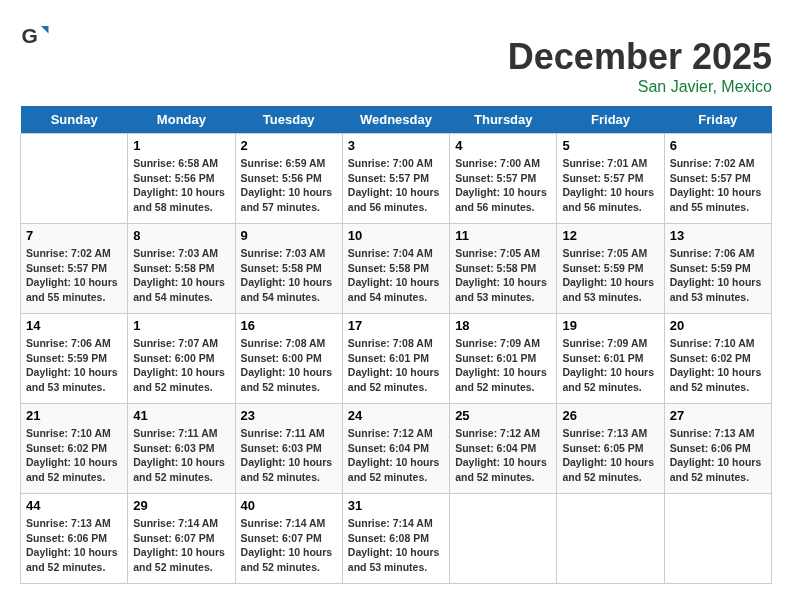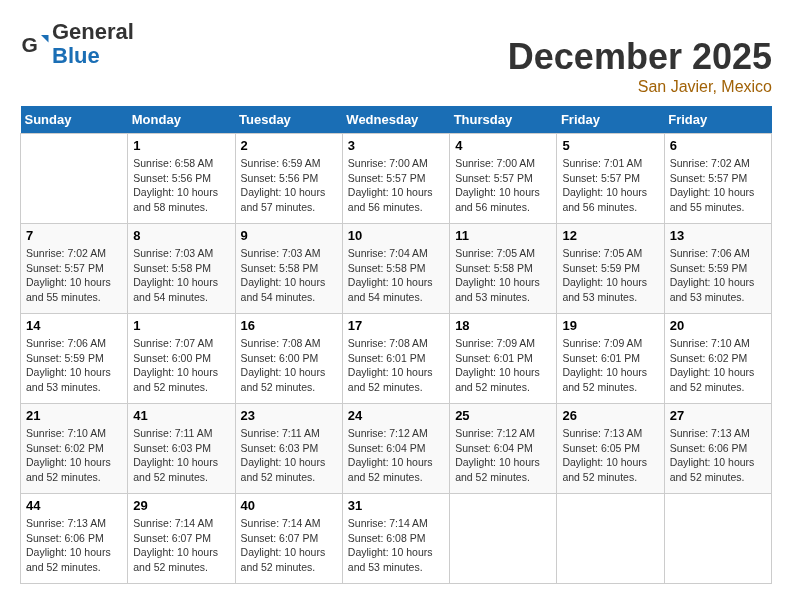--- a/index.html
+++ b/index.html
@@ -38,73 +38,70 @@
       text-align: right;
       margin-top: 16px;
     }
     .month-title {
       font-size: 36px;
       font-weight: bold;
       color: #333;
     }
     .location {
       font-size: 16px;
-      color: #a16207;
+      color: #15803d;
     }
     table {
       width: 100%;
       border-collapse: collapse;
       font-size: 11px;
     }
     thead tr th {
       background-color: #1a6eb5;
       color: white;
       padding: 6px 4px;
-      text-align: left;
+      text-align: center;
       font-size: 13px;
       font-weight: bold;
     }
     tbody tr td {
       border: 1px solid #ccc;
       vertical-align: top;
       padding: 4px 5px;
       height: 90px;
       width: 106px;
     }
     .day-num {
       font-weight: bold;
       font-size: 13px;
       display: block;
       margin-bottom: 3px;
     }
     .cell-text {
       font-size: 10.5px;
       color: #333;
       line-height: 1.4;
+      font-weight: bold;
     }
     tbody tr:nth-child(even) td {
       background: #f9f9f9;
     }
     .empty-cell {
       background: #fff !important;
     }
   </style>
 </head>
 <body>
 
 <div class="header">
   <div class="logo">
     <svg class="logo-icon" viewBox="0 0 40 40">
       <text x="2" y="30" font-size="28" font-weight="bold" fill="#333">G</text>
       <polygon points="28,8 38,18 38,8" fill="#1a6eb5"></polygon>
     </svg>
-    <div class="logo-text">
-      <span style="color:#333">General</span><br>
-      <span style="color:#1a6eb5">Blue</span>
-    </div>
   </div>
   <div class="title-block">
     <div class="month-title">December 2025</div>
     <div class="location">San Javier, Mexico</div>
   </div>
 </div>
 
 <table>
   <thead>
     <tr>

